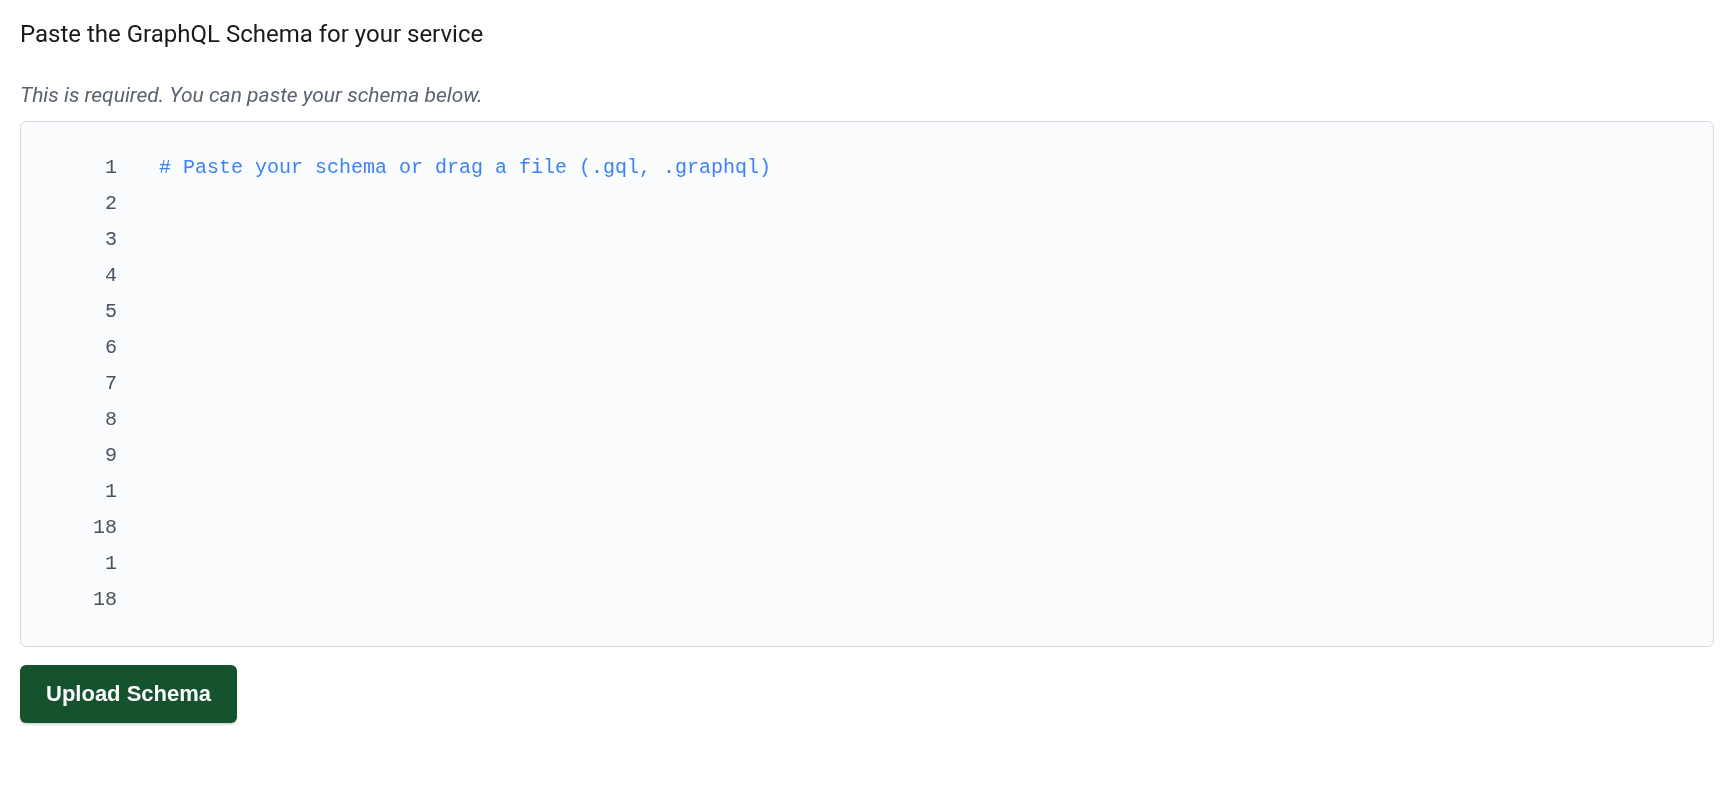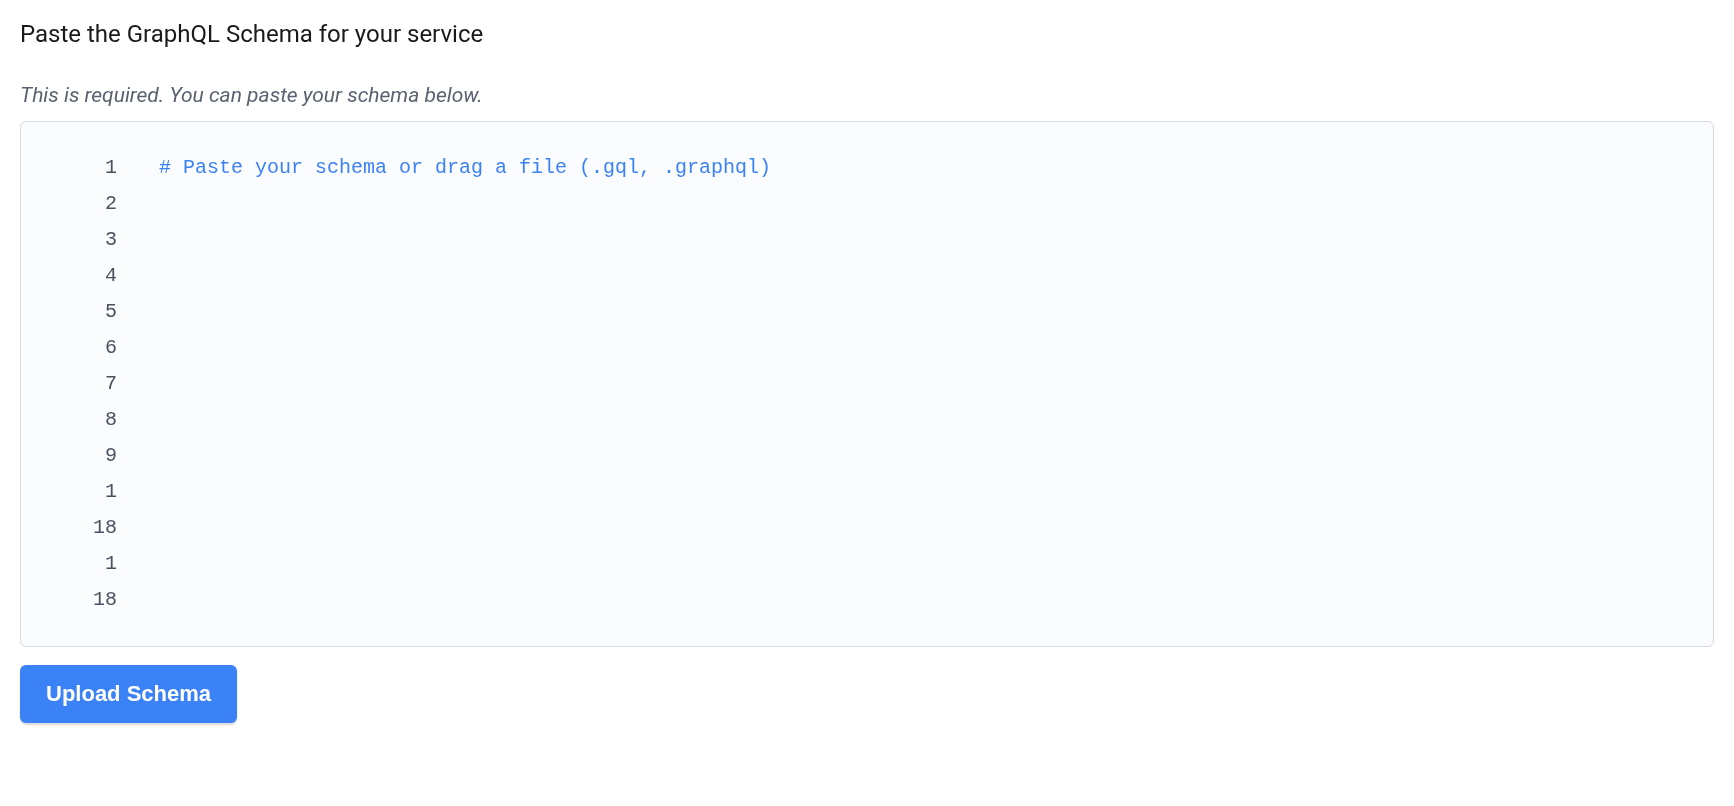--- a/index.html
+++ b/index.html
@@ -52,21 +52,21 @@
     .code-area {
       flex: 1;
       color: #3b82f6;
       padding-left: 28px;
     }
     .code-area .line {
       height: 36px;
       white-space: pre;
     }
     .upload-btn {
-      background: #3b82f6;
+      background: #14532d;
       color: #ffffff;
       border: none;
       border-radius: 6px;
       font-size: 22px;
       font-weight: 600;
       padding: 16px 26px;
       cursor: pointer;
       box-shadow: 0 2px 2px rgba(0,0,0,0.15);
     }
   </style>

